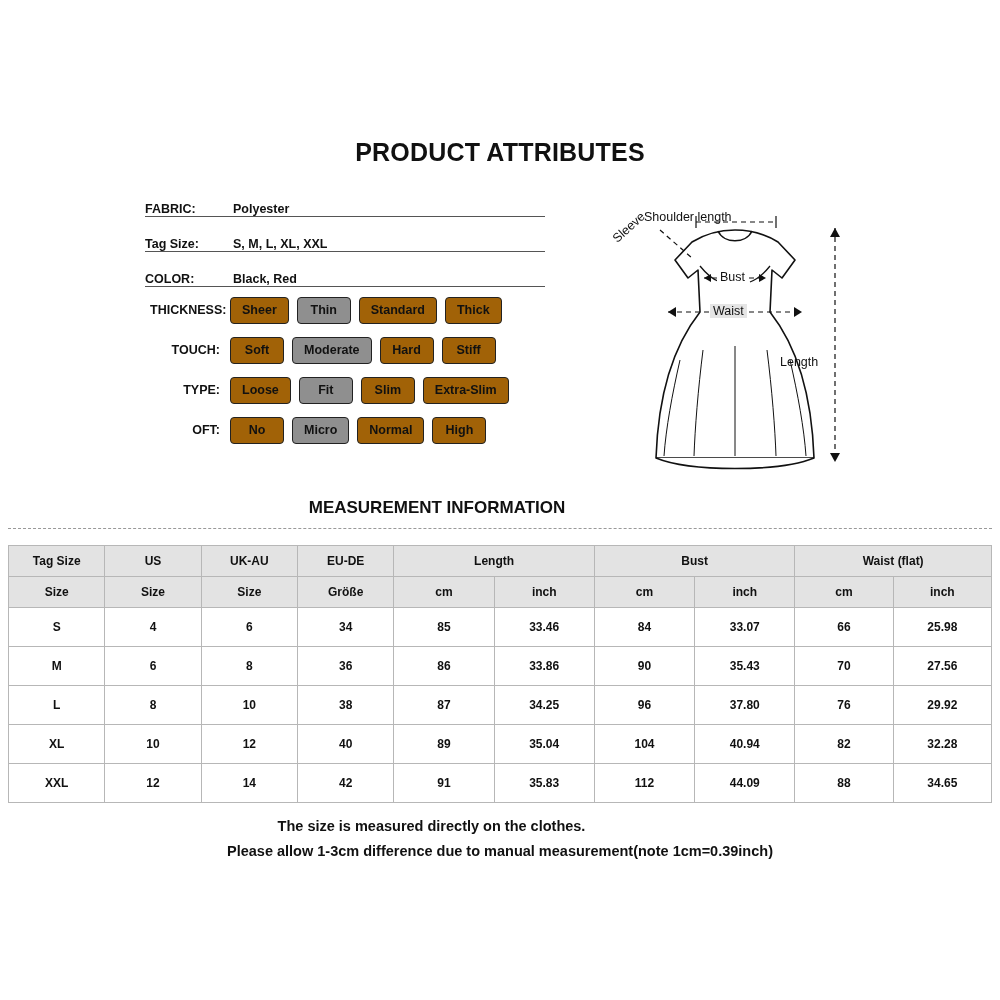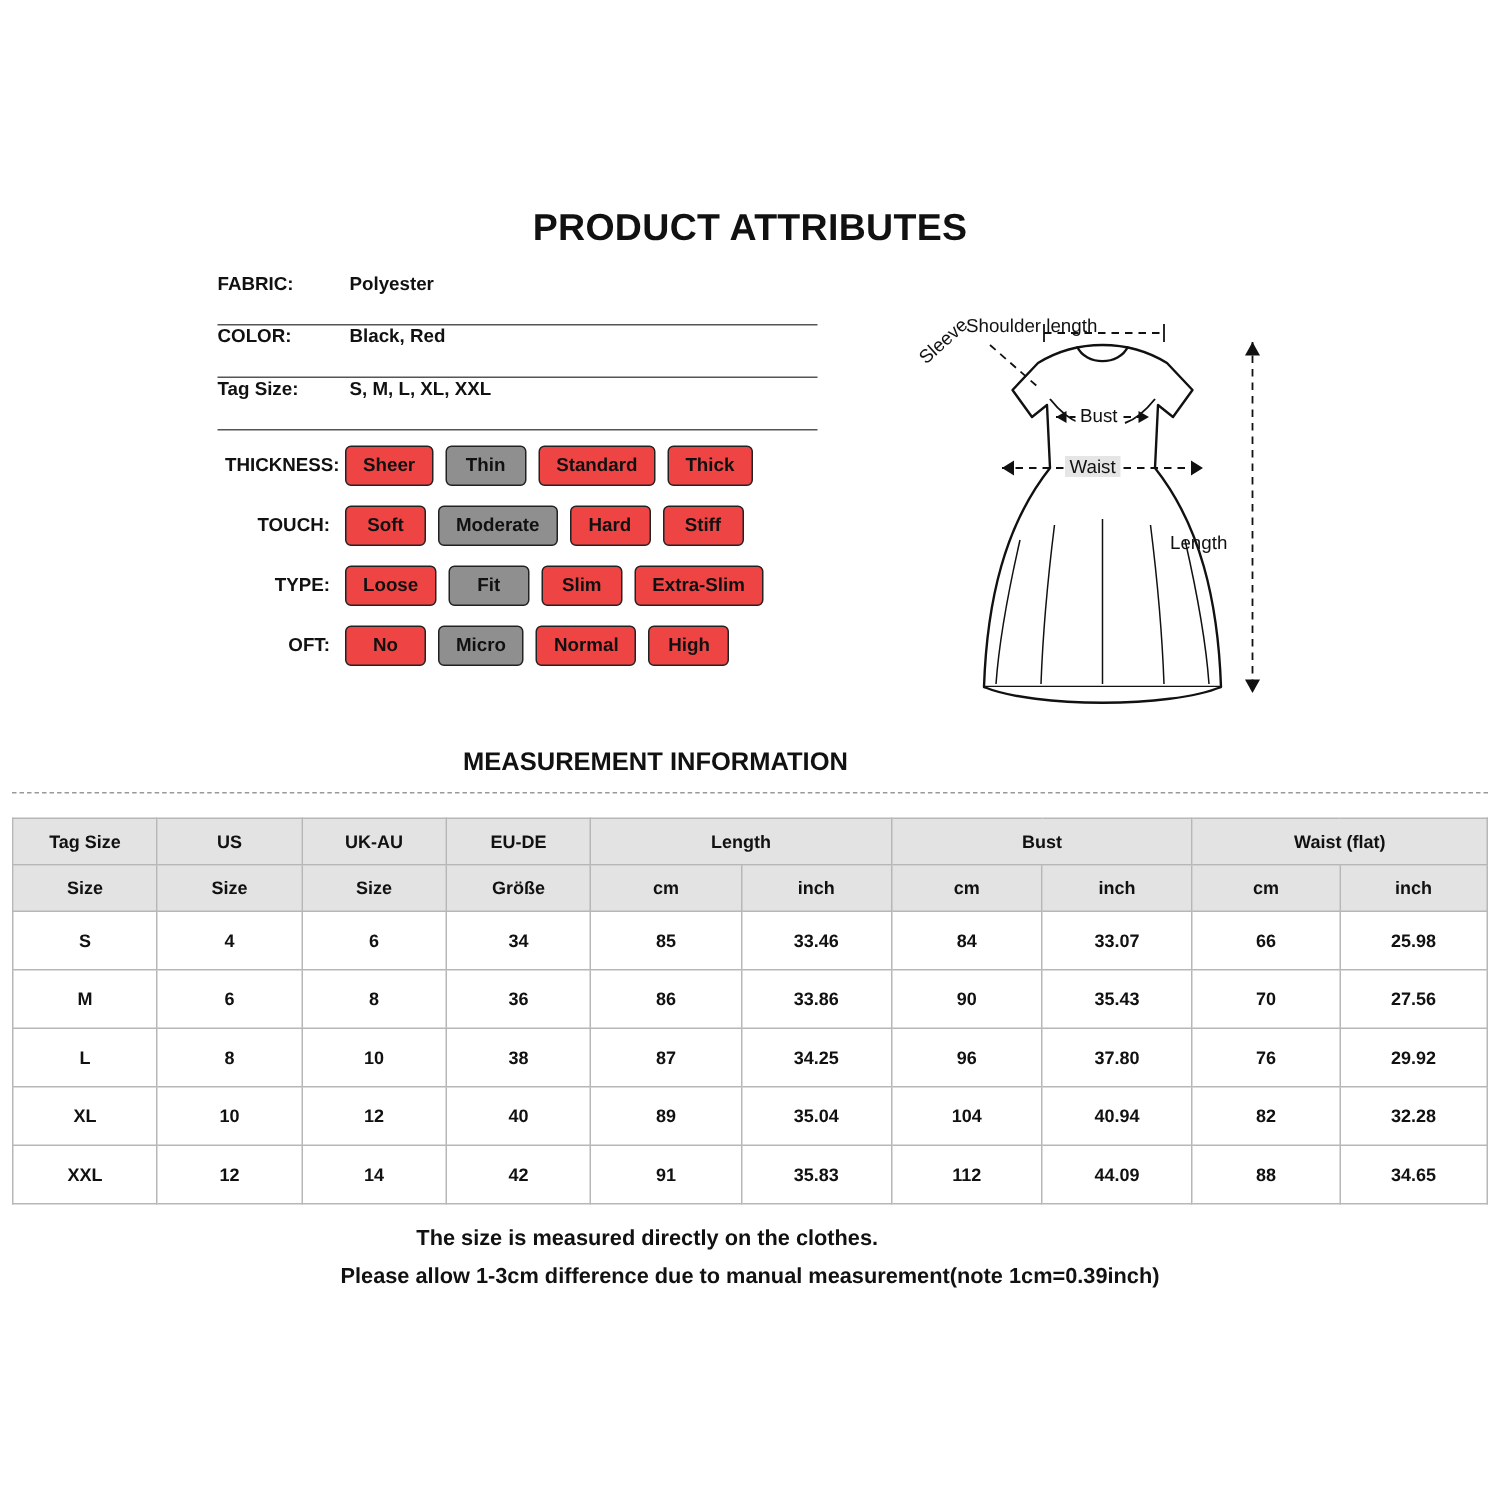--- a/index.html
+++ b/index.html
@@ -13,41 +13,41 @@
   .page { position: relative; width: 1000px; height: 1000px; }
 
   
   .pa-title {
     position: absolute; left: 0; top: 138px; width: 1000px;
     text-align: center; font-size: 25px; font-weight: bold; letter-spacing: .2px;
   }
 
   .attr-block { position: absolute; left: 145px; top: 182px; width: 400px; }
   .attr-row {
-    height: 35px; display: flex; align-items: flex-start;
+    height: 35px; display: flex; align-items: flex-end;
     border-bottom: 1px solid #555;
   }
   .attr-label {
     width: 88px; font-size: 12.5px; font-weight: bold; text-align: left;
   }
   .attr-value { font-size: 12.5px; font-weight: bold; }
 
   
   .opt-block { position: absolute; left: 150px; top: 290px; width: 420px; }
   .opt-row { display: flex; align-items: center; height: 40px; }
   .opt-label {
     width: 80px; text-align: right; padding-right: 10px;
     font-size: 12.5px; font-weight: bold;
   }
   .opt {
     height: 27px; min-width: 54px; padding: 0 11px;
     border: 1px solid #222; border-radius: 4px;
     display: flex; align-items: center; justify-content: center;
     font-size: 12.5px; font-weight: bold; margin-right: 8px;
-    background: #ef4444; white-space: nowrap;
+    background: #a16207; white-space: nowrap;
   }
   .opt.sel { background: #8f8f8f; color: #111; border-color: #222; }
 
   
   .diagram { position: absolute; left: 600px; top: 200px; width: 270px; height: 280px; }
   .dg-label { position: absolute; font-size: 12.5px; color: #111; }
 
   
   .mi-title {
     position: absolute; left: 0; top: 498px; width: 874px;
@@ -86,26 +86,26 @@
 <div class="page">
 
   <div class="pa-title">PRODUCT ATTRIBUTES</div>
 
   <div class="attr-block">
     <div class="attr-row">
       <div class="attr-label">FABRIC:</div>
       <div class="attr-value">Polyester</div>
     </div>
     <div class="attr-row">
+      <div class="attr-label">Tag Size:</div>
+      <div class="attr-value">S,  M,  L,  XL,  XXL</div>
+    </div>
+    <div class="attr-row">
       <div class="attr-label">COLOR:</div>
       <div class="attr-value">Black,  Red</div>
-    </div>
-    <div class="attr-row">
-      <div class="attr-label">Tag Size:</div>
-      <div class="attr-value">S,  M,  L,  XL,  XXL</div>
     </div>
   </div>
 
   <div class="opt-block">
 
     <div class="opt-row">
       <div class="opt-label">THICKNESS:</div>
       <div class="opt">Sheer</div>
       <div class="opt sel">Thin</div>
       <div class="opt">Standard</div>

